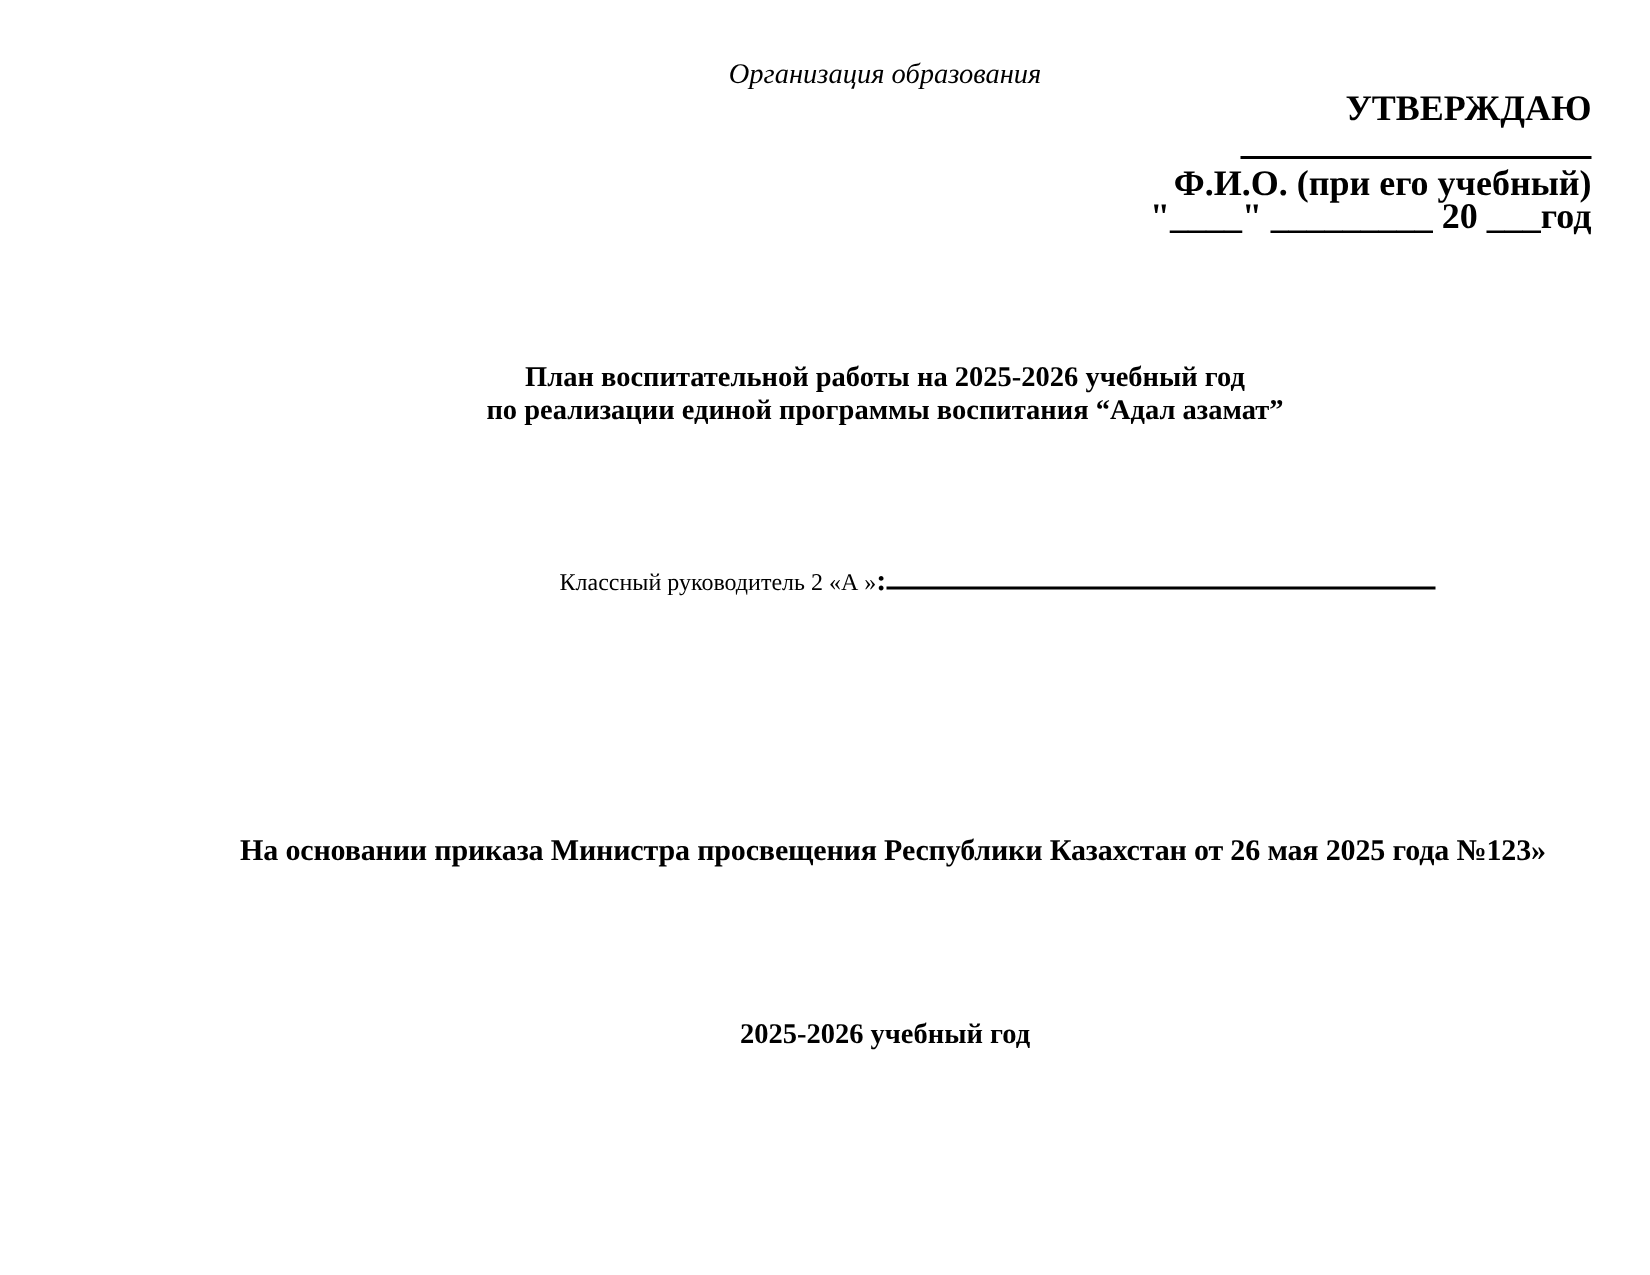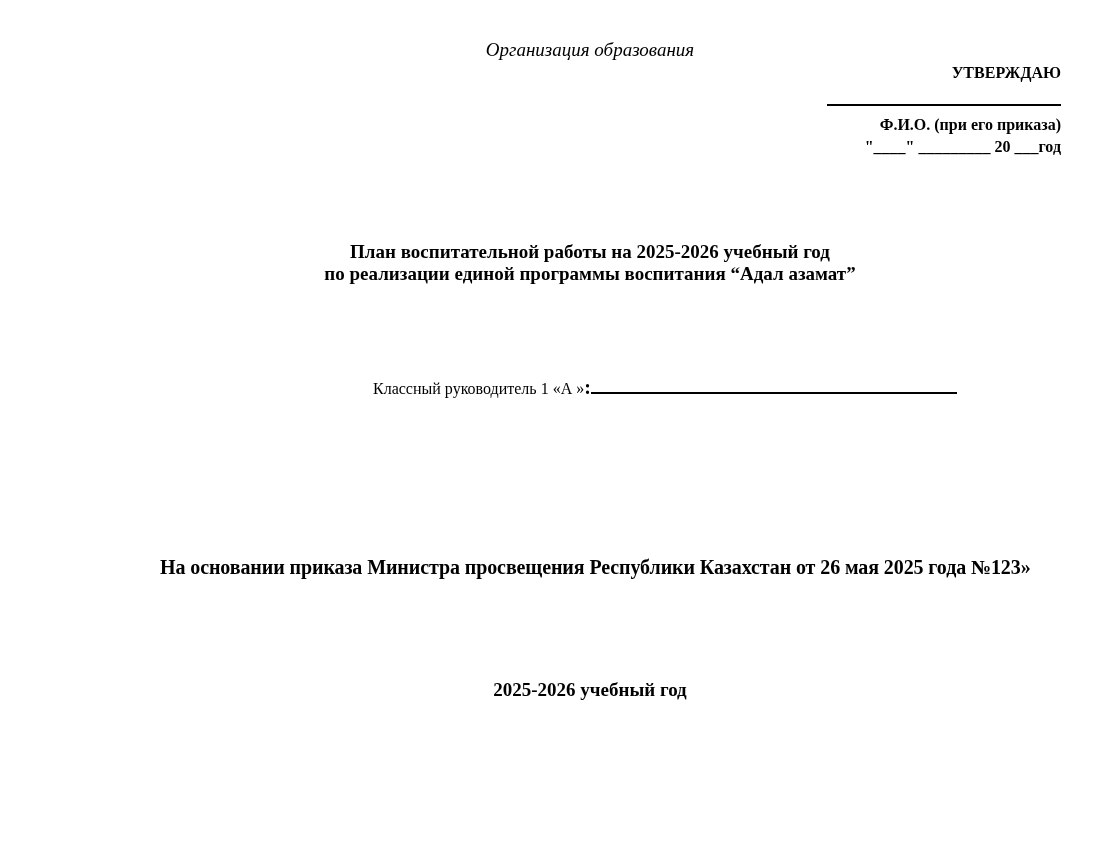--- a/index.html
+++ b/index.html
@@ -22,21 +22,21 @@
       text-align: center;
       font-style: italic;
       font-size: 19px;
       line-height: 22px;
     }
 
     .approve {
       right: 39px; top: 62px;
       text-align: right;
       font-weight: bold;
-      font-size: 16px;
+      font-size: 24px;
       line-height: 22px;
     }
     .approve .line {
       display: block;
     }
     .approve .sig-line {
       display: inline-block;
       width: 234px;
       border-bottom: 2px solid #000;
       height: 20px;
@@ -86,28 +86,28 @@
     }
   </style>
 </head>
 <body>
 
 <div class="abs org">Организация образования</div>
 
 <div class="abs approve">
   <span class="line">УТВЕРЖДАЮ</span>
   <span class="line"><span class="sig-line"></span></span>
-  <span class="line">Ф.И.О. (при его приказа)</span>
+  <span class="line">Ф.И.О. (при его учебный)</span>
   <span class="line">"____" _________ 20 ___год</span>
 </div>
 
 <div class="abs title">
   <span>План воспитательной работы на 2025-2026 учебный год</span>
   <span>по реализации единой программы воспитания “Адал азамат”</span>
 </div>
 
 <div class="abs teacher">
-  <span>Классный руководитель 1 «А »</span><span class="colon">:</span><span class="blank"></span>
+  <span>Классный руководитель 2 «А »</span><span class="colon">:</span><span class="blank"></span>
 </div>
 
 <div class="abs basis">На основании приказа Министра просвещения Республики Казахстан от 26 мая 2025 года №123»</div>
 
 <div class="abs year">2025-2026 учебный год</div>
 
 </body></html>

